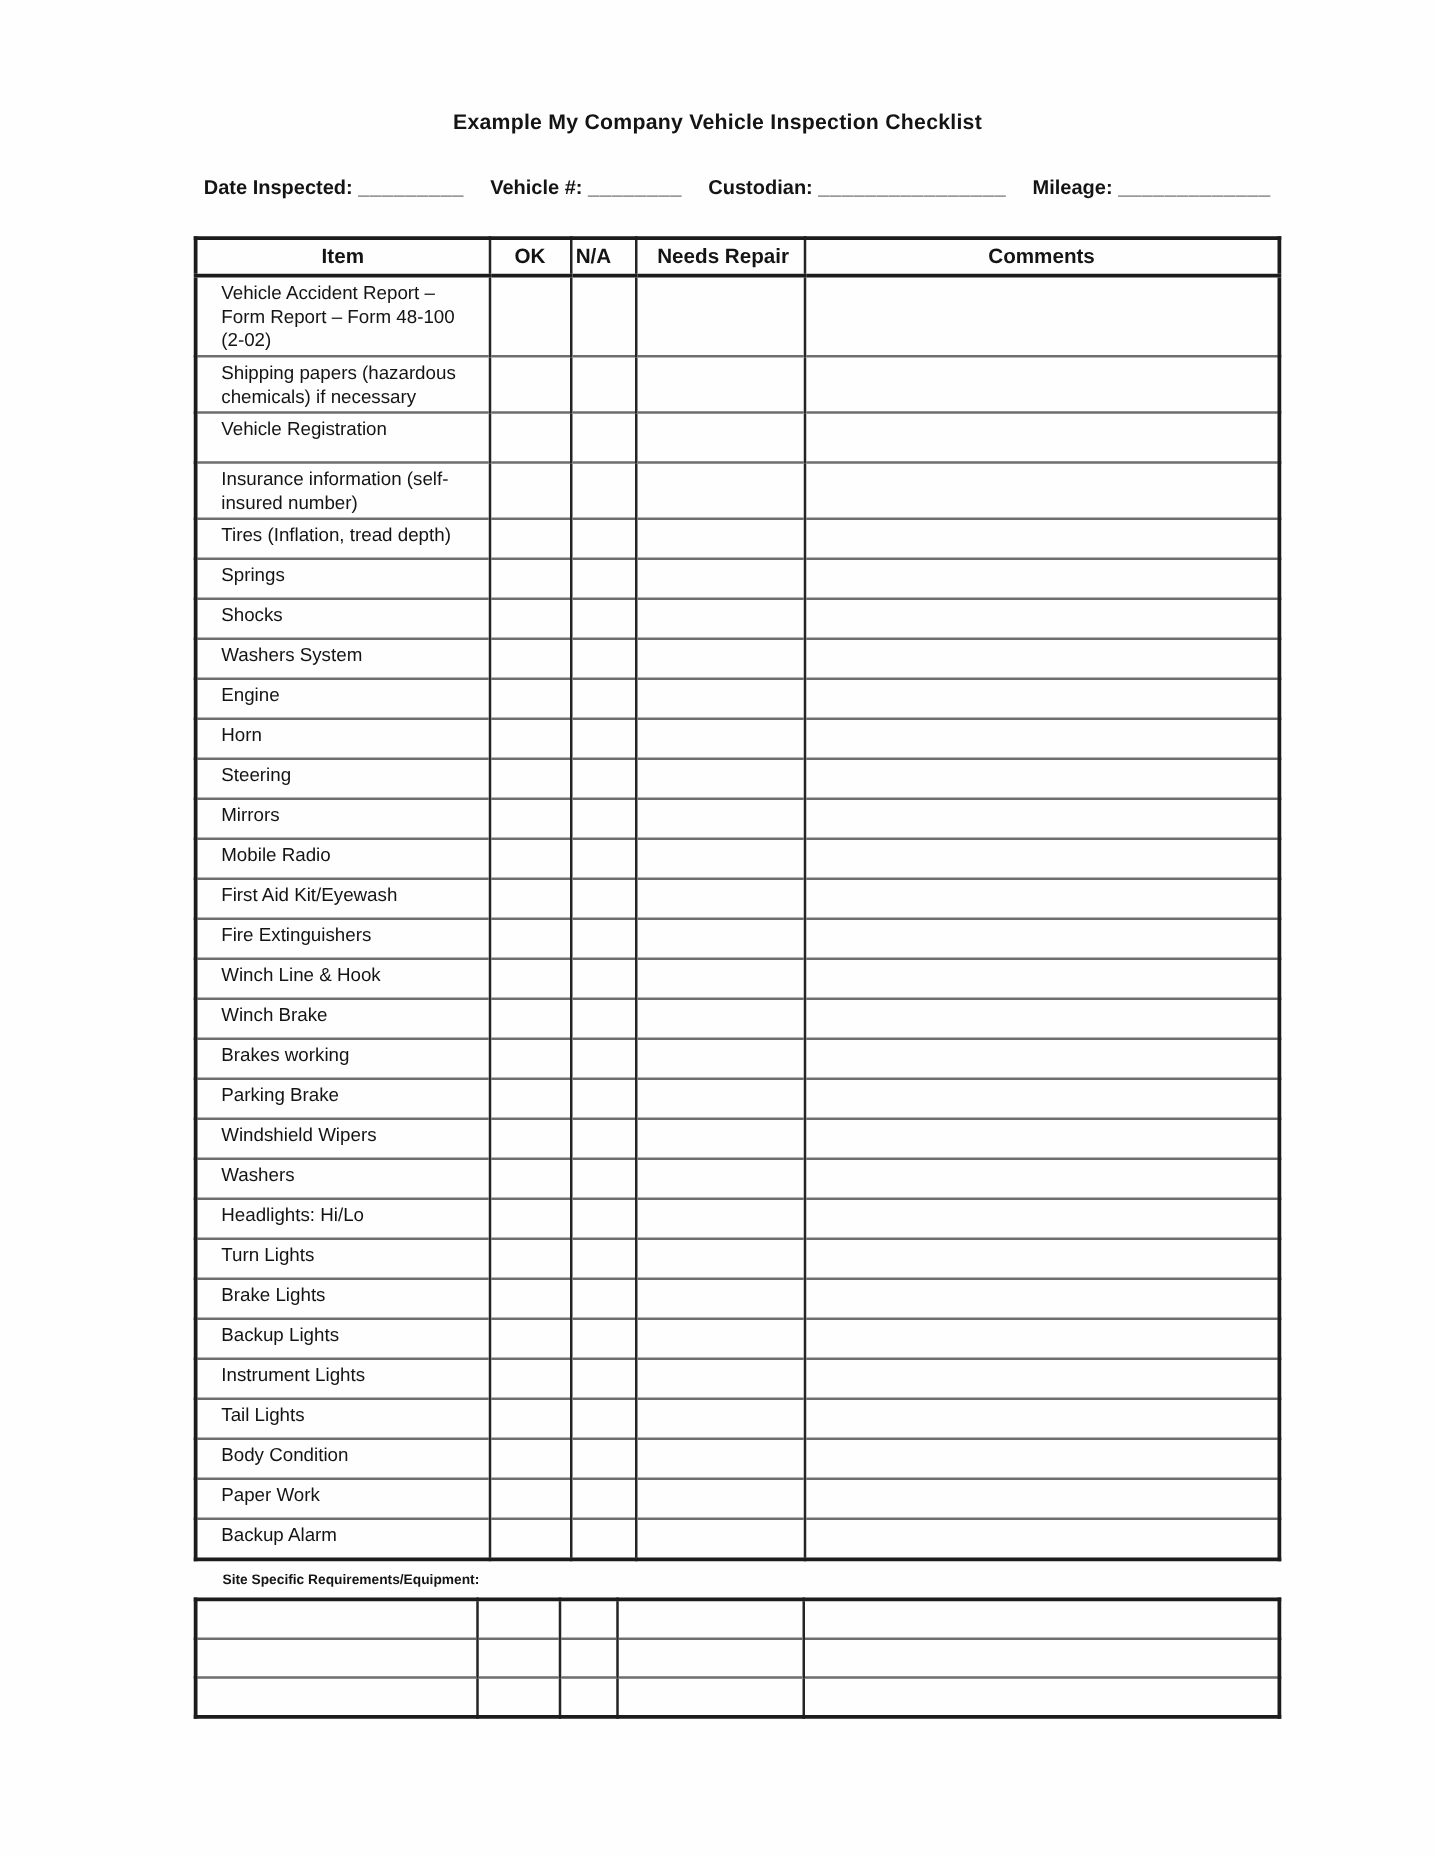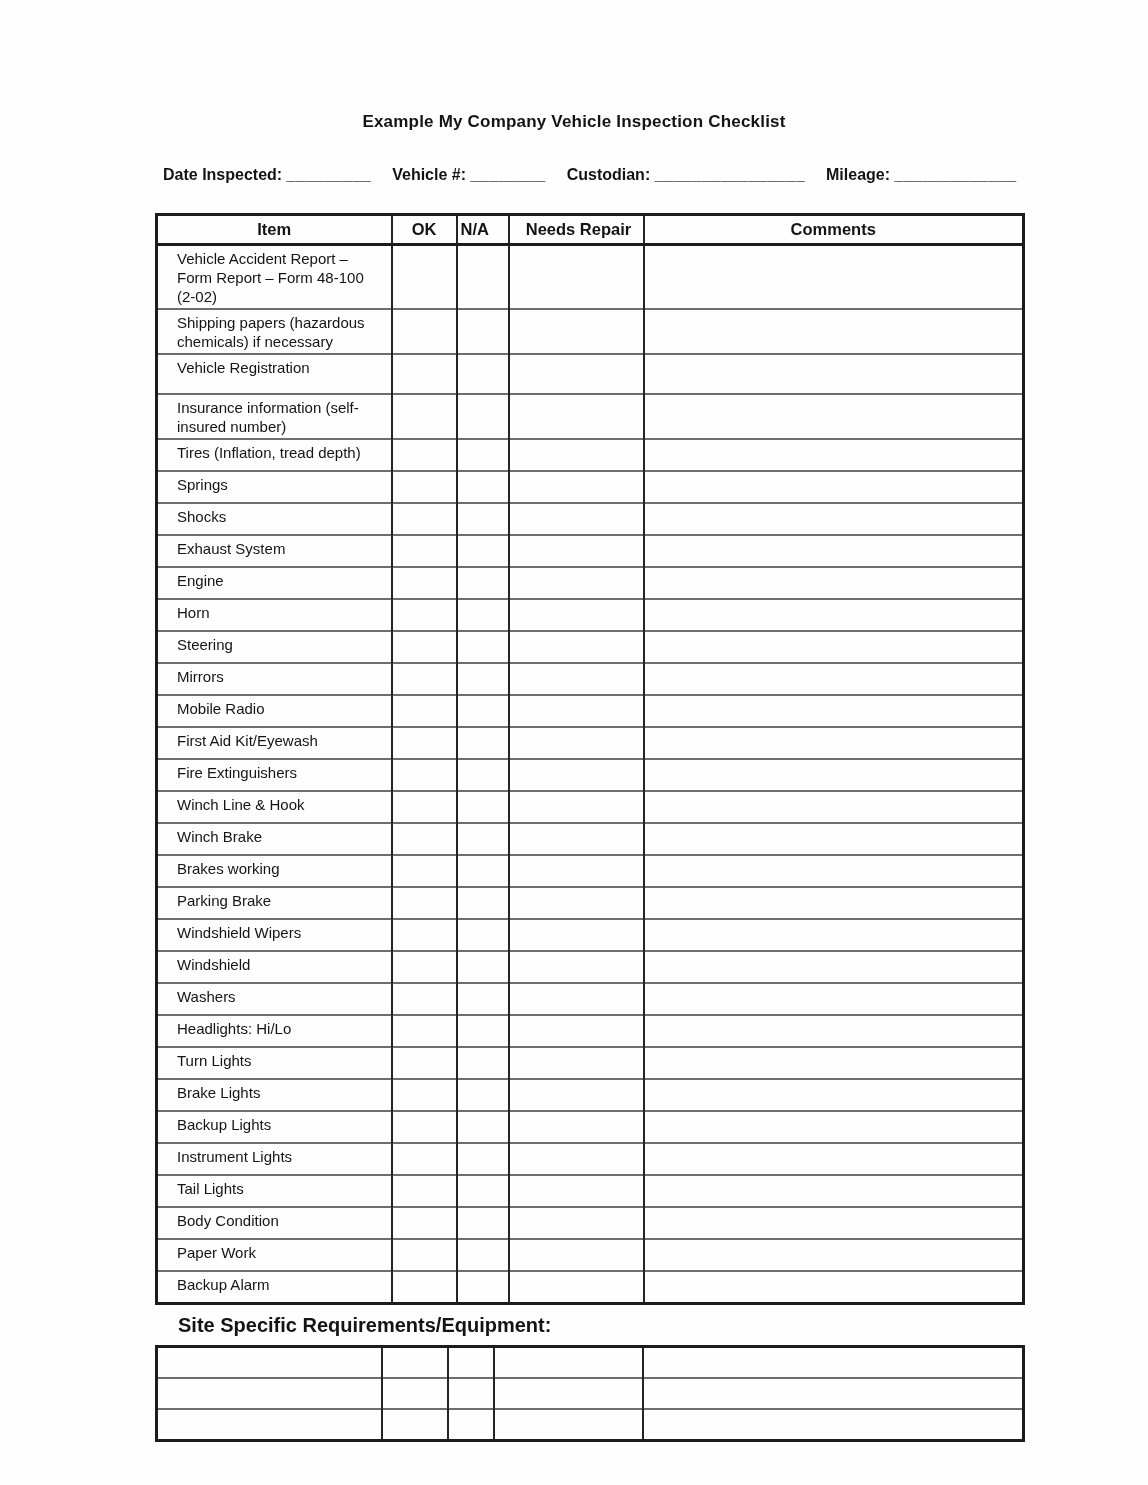--- a/index.html
+++ b/index.html
@@ -8,21 +8,21 @@
     width: 1148px;
     height: 1485px;
     margin: 0 auto;
     background: #fefefe;
     color: #141414;
     font-family: "Liberation Sans", "DejaVu Sans", sans-serif;
     overflow: hidden;
   }
   .title {
     margin: 0;
-    padding-top: 112px;
+    padding-top: 88px;
     text-align: center;
     font-size: 17px;
     font-weight: bold;
     letter-spacing: 0.2px;
   }
   .fields {
     margin: 34px 0 12px 163px;
     font-size: 16px;
     font-weight: bold;
     white-space: nowrap;
@@ -62,21 +62,21 @@
     white-space: pre-line;
     overflow: hidden;
   }
   table.grid td:first-child { border-left: none; margin-left: 42px; }
   table.grid tbody tr:first-child td { border-top: none; }
   table.grid td.c1, table.grid td.c2, table.grid td.c3, table.grid td.c4 { padding: 3px 4px 2px 4px; }
   table.checklist tbody tr:nth-child(3) td { height: 33px; }
 
   .site-heading {
     margin: 9px 0 0 178px;
-    font-size: 20px;
+    font-size: 11px;
     font-weight: bold;
   }
   table.site { margin-top: 8px; }
   table.site td { height: 24px; }
 </style>
 </head>
 <body>
 
 <div class="page">
 
@@ -151,21 +151,21 @@
           <td class="c4"></td>
         </tr>
         <tr>
           <td class="c0">Shocks</td>
           <td class="c1"></td>
           <td class="c2"></td>
           <td class="c3"></td>
           <td class="c4"></td>
         </tr>
         <tr>
-          <td class="c0">Exhaust System</td>
+          <td class="c0">Washers System</td>
           <td class="c1"></td>
           <td class="c2"></td>
           <td class="c3"></td>
           <td class="c4"></td>
         </tr>
         <tr>
           <td class="c0">Engine</td>
           <td class="c1"></td>
           <td class="c2"></td>
           <td class="c3"></td>
@@ -236,27 +236,20 @@
         </tr>
         <tr>
           <td class="c0">Parking Brake</td>
           <td class="c1"></td>
           <td class="c2"></td>
           <td class="c3"></td>
           <td class="c4"></td>
         </tr>
         <tr>
           <td class="c0">Windshield Wipers</td>
-          <td class="c1"></td>
-          <td class="c2"></td>
-          <td class="c3"></td>
-          <td class="c4"></td>
-        </tr>
-        <tr>
-          <td class="c0">Windshield</td>
           <td class="c1"></td>
           <td class="c2"></td>
           <td class="c3"></td>
           <td class="c4"></td>
         </tr>
         <tr>
           <td class="c0">Washers</td>
           <td class="c1"></td>
           <td class="c2"></td>
           <td class="c3"></td>

